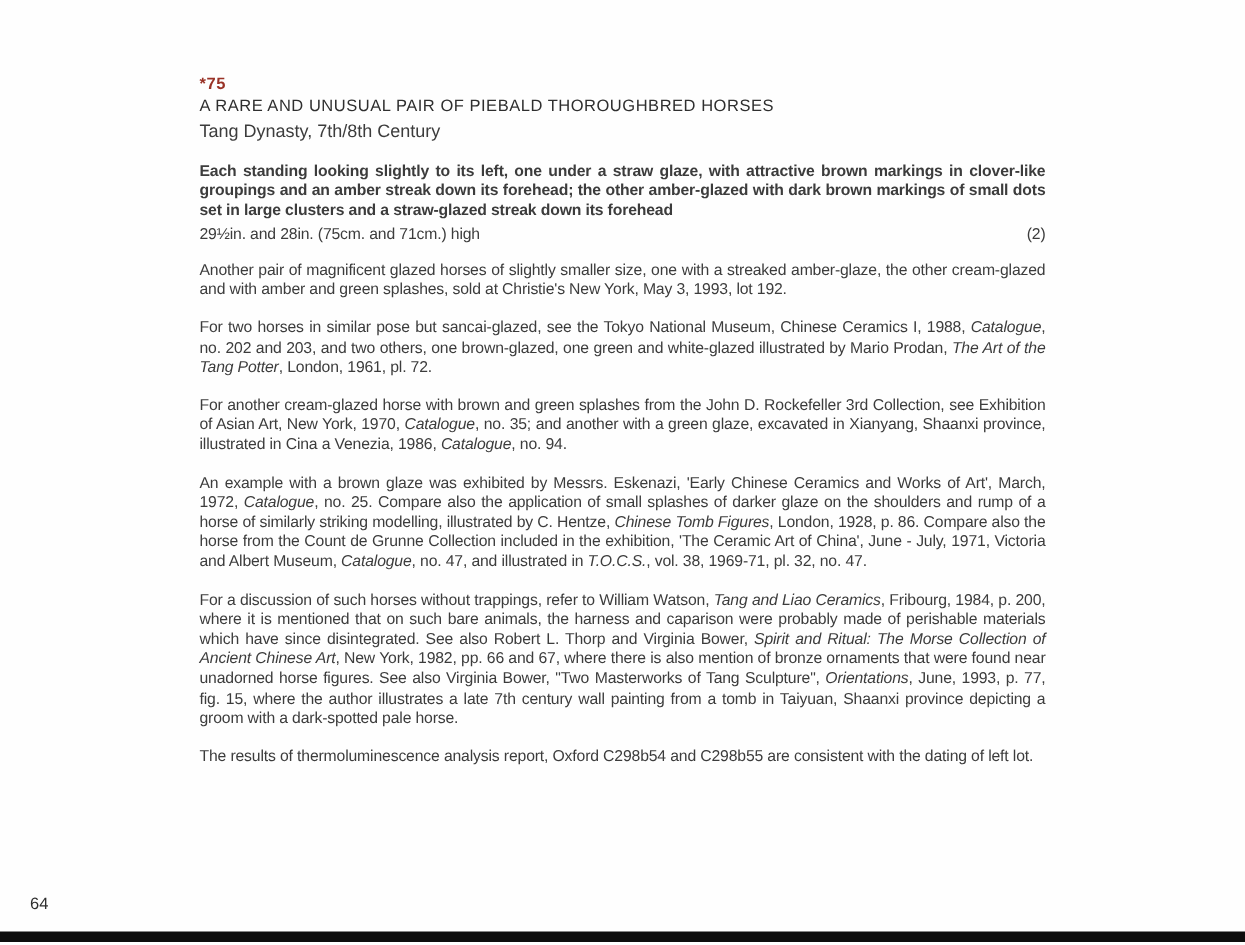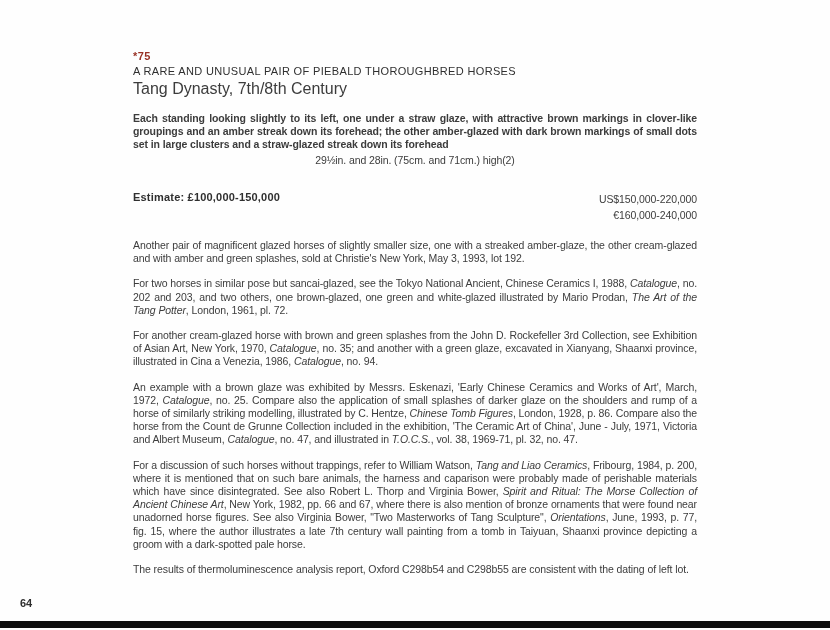--- a/index.html
+++ b/index.html
@@ -28,40 +28,40 @@
     margin-bottom: 3px;
   }
   .lot-title {
     font-size: 11px;
     font-weight: normal;
     letter-spacing: 0.35px;
     color: #2f2f2f;
     margin-bottom: 3px;
   }
   .lot-period {
-    font-size: 16px;
+    font-size: 12px;
     color: #3c3c3c;
     margin-bottom: 14px;
   }
   .description {
     font-size: 10.5px;
     line-height: 13px;
     text-align: justify;
     letter-spacing: -0.1px;
     color: #3c3c3c;
     margin-bottom: 3px;
     font-weight: bold;
   }
   .dim-row {
     display: flex;
-    justify-content: center;
+    justify-content: space-between;
     font-size: 10.5px;
     line-height: 13px;
     letter-spacing: -0.1px;
-    margin-bottom: 24px;
+    margin-bottom: 11px;
   }
   .estimate-row {
     display: flex;
     justify-content: space-between;
     align-items: flex-start;
     margin-bottom: 16px;
   }
   .estimate {
     font-size: 11px;
     font-weight: bold;
@@ -82,21 +82,21 @@
     line-height: 13.2px;
     text-align: justify;
     letter-spacing: -0.1px;
     color: #3c3c3c;
     margin-bottom: 12px;
   }
   .page-number {
     position: absolute;
     left: 20px; top: 597px;
     font-size: 11px;
-    font-weight: bold;
+    font-weight: normal;
     color: #2f2f2f;
   }
   .bottom-bar {
     position: absolute;
     left: 0; top: 621px;
     width: 830px; height: 7px;
     background: #0d0d0d;
   }
 </style>
 </head>
@@ -108,31 +108,24 @@
     <div class="lot-title">A RARE AND UNUSUAL PAIR OF PIEBALD THOROUGHBRED HORSES</div>
     <div class="lot-period">Tang Dynasty, 7th/8th Century</div>
 
     <p class="description">Each standing looking slightly to its left, one under a straw glaze, with attractive brown markings in clover-like groupings and an amber streak down its forehead; the other amber-glazed with dark brown markings of small dots set in large clusters and a straw-glazed streak down its forehead</p>
 
     <div class="dim-row">
       <span>29½in. and 28in. (75cm. and 71cm.) high</span>
       <span>(2)</span>
     </div>
 
-    <div class="estimate-row">
-      <span class="estimate">Estimate: £100,000-150,000</span>
-      <span class="conversions">
-        <span>US$150,000-220,000</span>
-        <span>€160,000-240,000</span>
-      </span>
-    </div>
 
     <div class="notes" id="notes">
         <p><span>Another pair of magnificent glazed horses of slightly smaller size, one with a streaked amber-glaze, the other cream-glazed and with amber and green splashes, sold at Christie's New York, May 3, 1993, lot 192.</span></p>
-        <p><span>For two horses in similar pose but sancai-glazed, see the Tokyo National Ancient, Chinese Ceramics I, 1988, </span><i>Catalogue</i><span>, no. 202 and 203, and two others, one brown-glazed, one green and white-glazed illustrated by Mario Prodan, </span><i>The Art of the Tang Potter</i><span>, London, 1961, pl. 72.</span></p>
+        <p><span>For two horses in similar pose but sancai-glazed, see the Tokyo National Museum, Chinese Ceramics I, 1988, </span><i>Catalogue</i><span>, no. 202 and 203, and two others, one brown-glazed, one green and white-glazed illustrated by Mario Prodan, </span><i>The Art of the Tang Potter</i><span>, London, 1961, pl. 72.</span></p>
         <p><span>For another cream-glazed horse with brown and green splashes from the John D. Rockefeller 3rd Collection, see Exhibition of Asian Art, New York, 1970, </span><i>Catalogue</i><span>, no. 35; and another with a green glaze, excavated in Xianyang, Shaanxi province, illustrated in Cina a Venezia, 1986, </span><i>Catalogue</i><span>, no. 94.</span></p>
         <p><span>An example with a brown glaze was exhibited by Messrs. Eskenazi, 'Early Chinese Ceramics and Works of Art', March, 1972, </span><i>Catalogue</i><span>, no. 25. Compare also the application of small splashes of darker glaze on the shoulders and rump of a horse of similarly striking modelling, illustrated by C. Hentze, </span><i>Chinese Tomb Figures</i><span>, London, 1928, p. 86. Compare also the horse from the Count de Grunne Collection included in the exhibition, 'The Ceramic Art of China', June - July, 1971, Victoria and Albert Museum, </span><i>Catalogue</i><span>, no. 47, and illustrated in </span><i>T.O.C.S.</i><span>, vol. 38, 1969-71, pl. 32, no. 47.</span></p>
         <p><span>For a discussion of such horses without trappings, refer to William Watson, </span><i>Tang and Liao Ceramics</i><span>, Fribourg, 1984, p. 200, where it is mentioned that on such bare animals, the harness and caparison were probably made of perishable materials which have since disintegrated. See also Robert L. Thorp and Virginia Bower, </span><i>Spirit and Ritual: The Morse Collection of Ancient Chinese Art</i><span>, New York, 1982, pp. 66 and 67, where there is also mention of bronze ornaments that were found near unadorned horse figures. See also Virginia Bower, "Two Masterworks of Tang Sculpture", </span><i>Orientations</i><span>, June, 1993, p. 77, fig. 15, where the author illustrates a late 7th century wall painting from a tomb in Taiyuan, Shaanxi province depicting a groom with a dark-spotted pale horse.</span></p>
         <p><span>The results of thermoluminescence analysis report, Oxford C298b54 and C298b55 are consistent with the dating of left lot.</span></p>
       </div>
   </div>
 
   <div class="page-number">64</div>
   <div class="bottom-bar"></div>
 </div>

